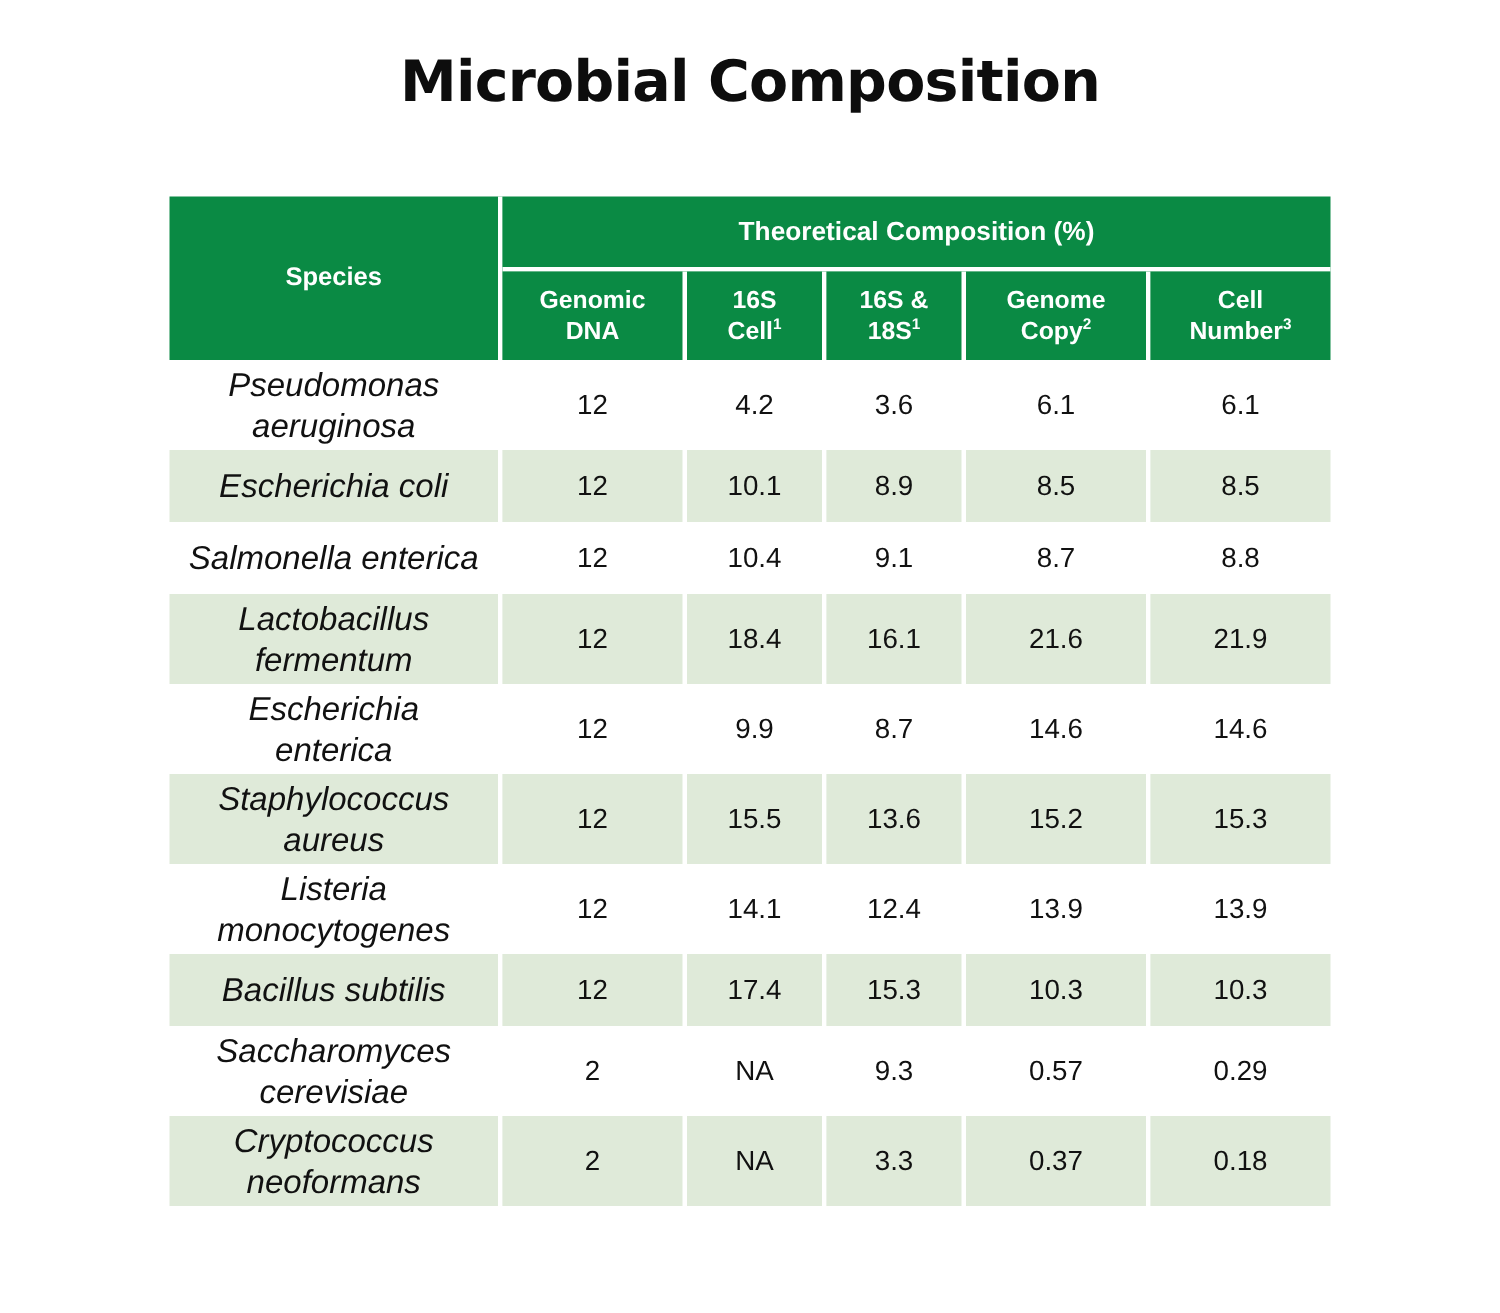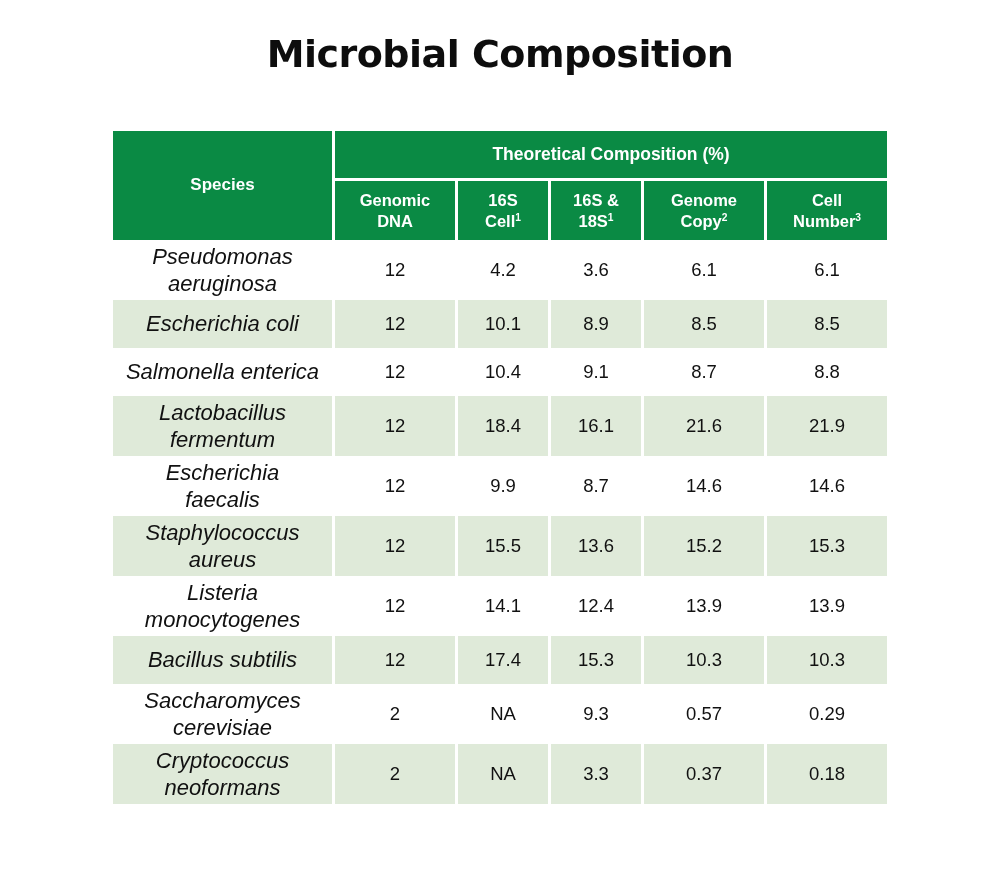--- a/index.html
+++ b/index.html
@@ -190,21 +190,21 @@
           </tr>
           <tr class="shaded r1">
             <td class="species"><span>Lactobacillus</span><br><span>fermentum</span></td>
             <td class="num">12</td>
             <td class="num">18.4</td>
             <td class="num">16.1</td>
             <td class="num">21.6</td>
             <td class="num">21.9</td>
           </tr>
           <tr class="r1">
-            <td class="species"><span>Escherichia</span><br><span>faecalis</span></td>
+            <td class="species"><span>Escherichia</span><br><span>enterica</span></td>
             <td class="num">12</td>
             <td class="num">9.9</td>
             <td class="num">8.7</td>
             <td class="num">14.6</td>
             <td class="num">14.6</td>
           </tr>
           <tr class="shaded r1">
             <td class="species"><span>Staphylococcus</span><br><span>aureus</span></td>
             <td class="num">12</td>
             <td class="num">15.5</td>

